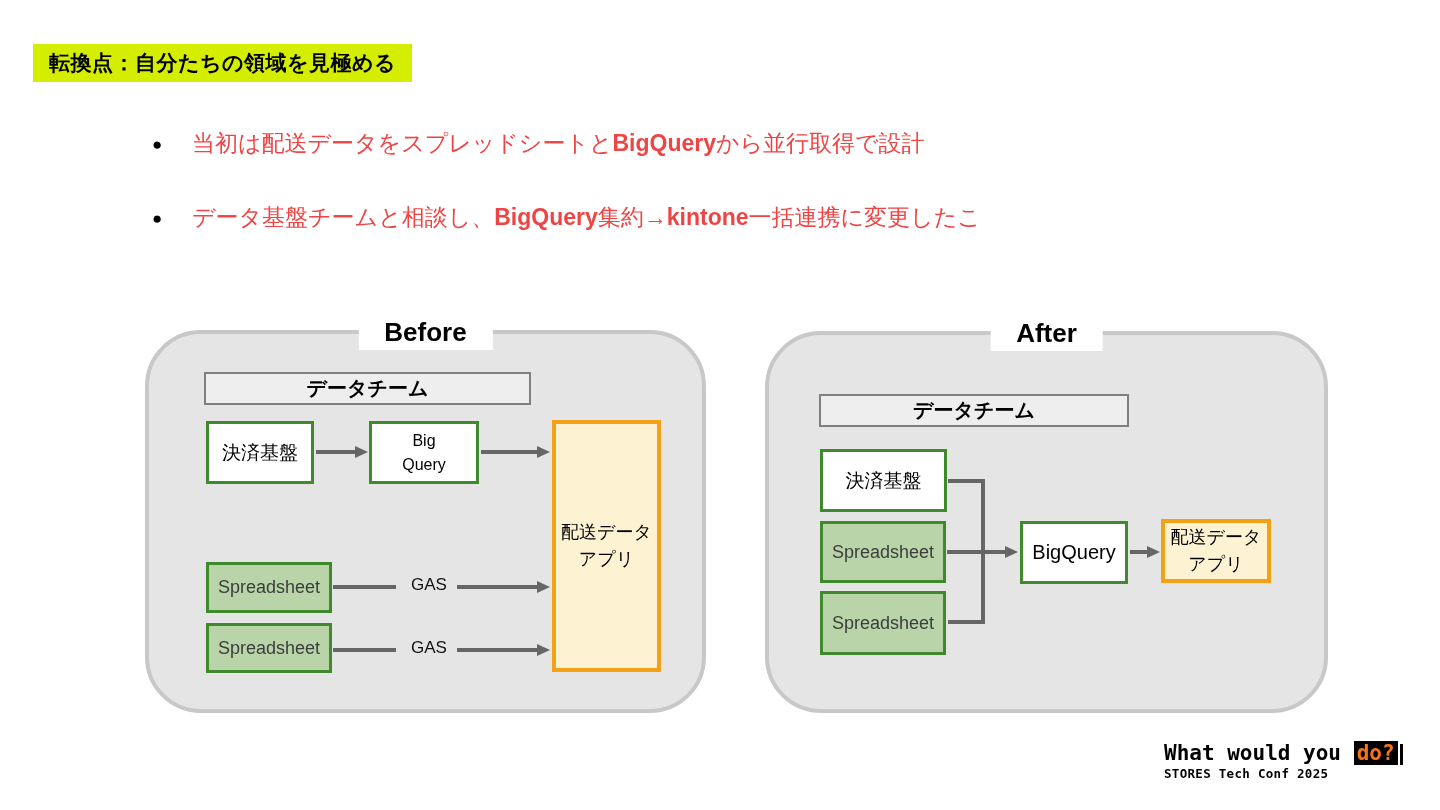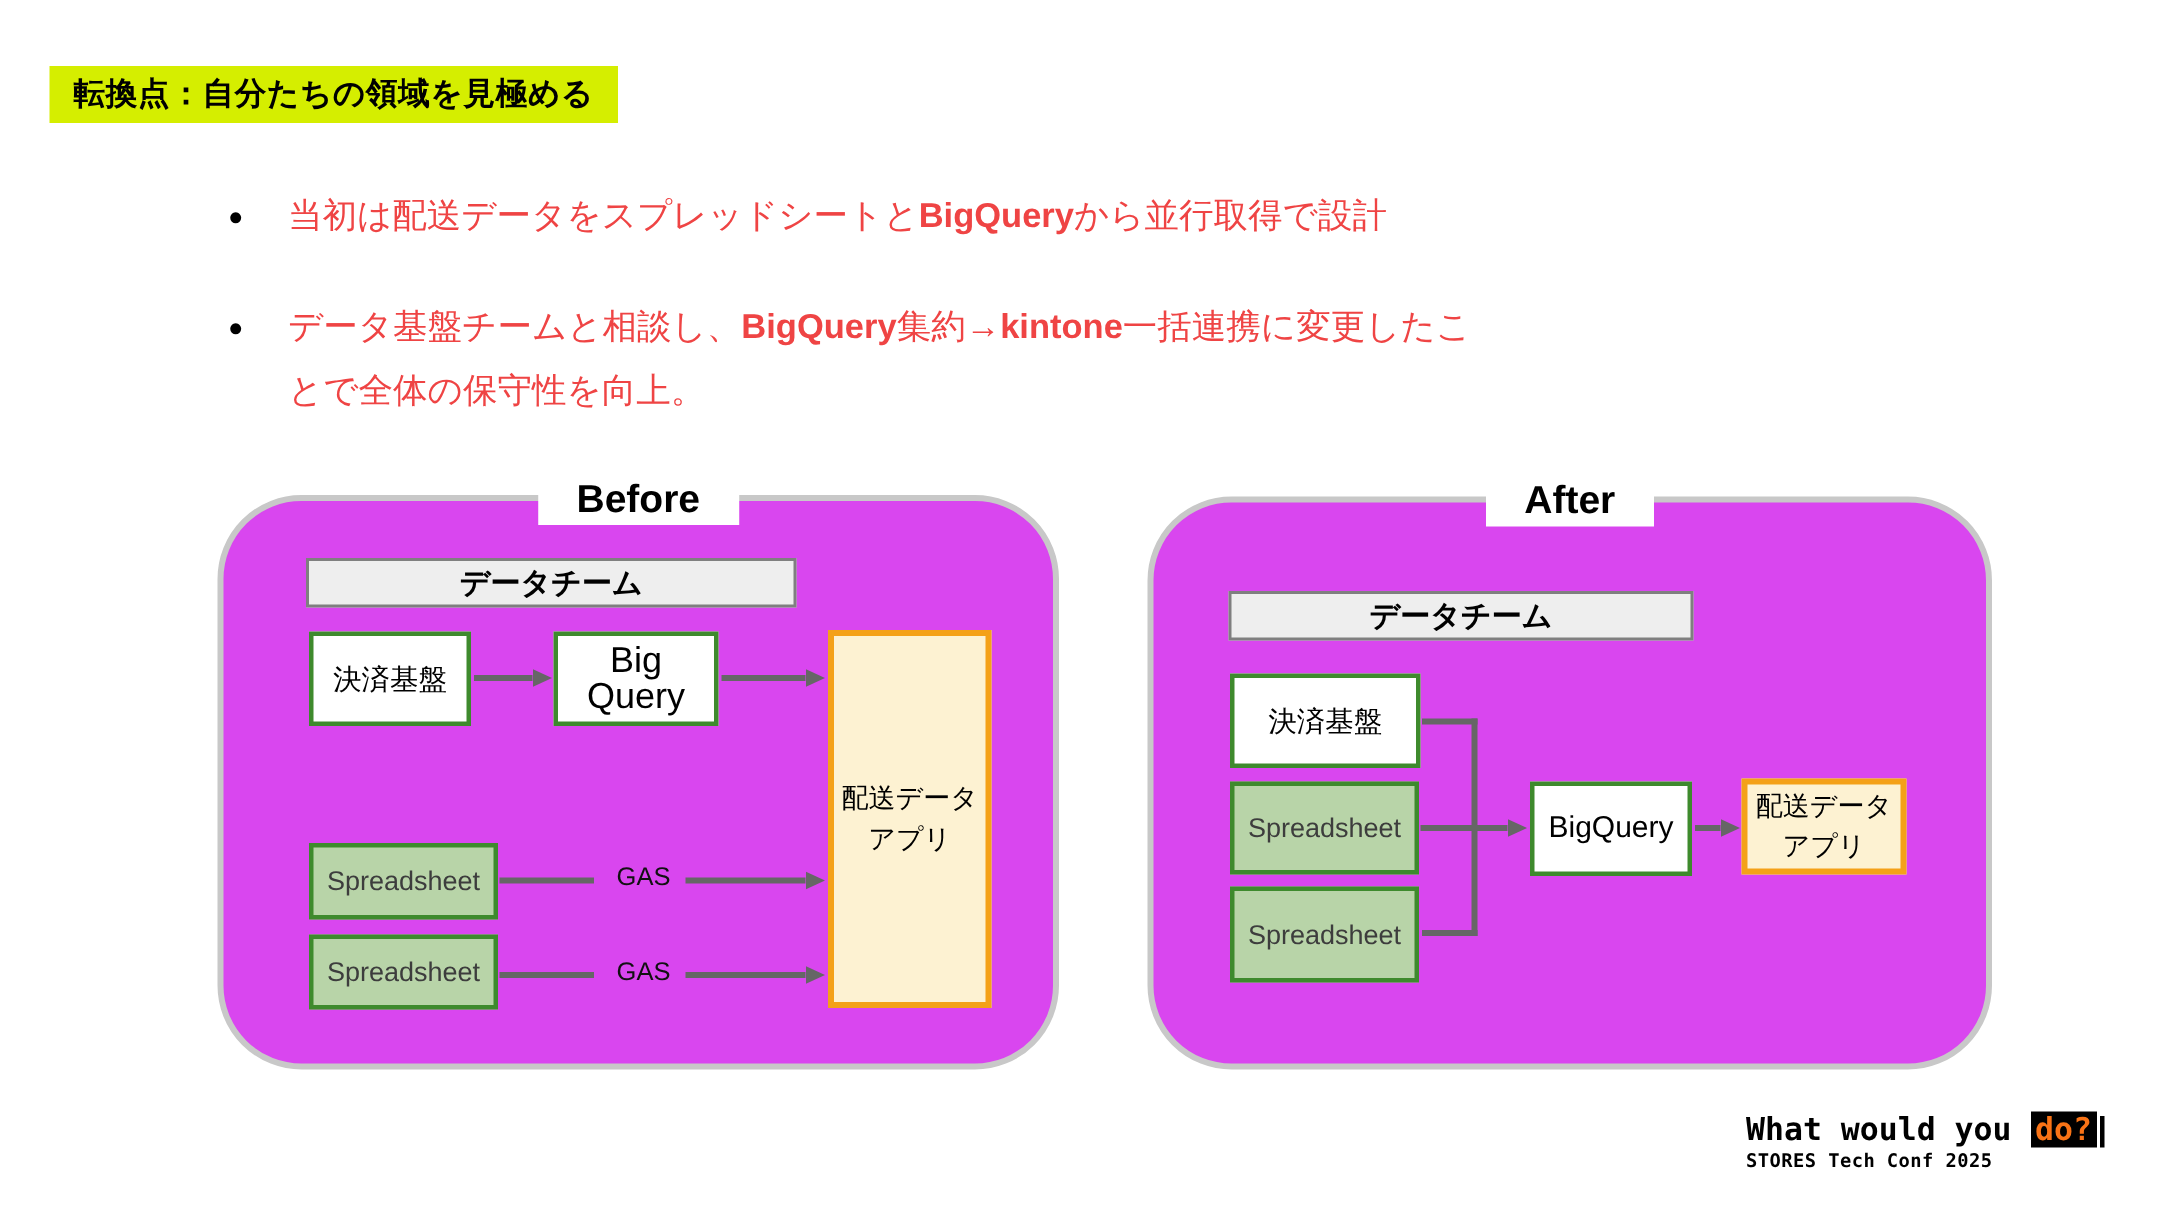--- a/index.html
+++ b/index.html
@@ -21,21 +21,21 @@
     position:relative;padding-left:42px;
     font-size:23px;line-height:43px;color:#ef4444;
     margin-bottom:31px;font-weight:500;
   }
   .bullet-item::before{
     content:"●";position:absolute;left:2px;top:1px;font-size:17px;color:#000;
   }
   .bullet-item b{font-weight:700;}
   
   .panel{
-    position:absolute;border:4px solid #c8c8c8;border-radius:56px;background:#d946ef;
+    position:absolute;border:4px solid #c8c8c8;border-radius:56px;background:#e5e5e5;
   }
   .panel-before{left:145px;top:330px;width:553px;height:375px;}
   .panel-after{left:765px;top:331px;width:555px;height:374px;}
   .panel-title{
     position:absolute;top:-20px;left:50%;transform:translateX(-50%);
     background:#ffffff;padding:0 26px;
     font-size:26px;font-weight:700;line-height:36px;white-space:nowrap;
   }
   .node{
     position:absolute;box-sizing:border-box;
@@ -45,21 +45,21 @@
   .team-bar{
     border:2px solid #7f7f7f;background:#eeeeee;
     font-size:20px;font-weight:700;
   }
   .green-node{border:3px solid #3e8a2d;background:#ffffff;font-size:19px;}
   .green-fill{border:3px solid #3e8a2d;background:#b8d4a8;font-size:18px;color:#3d3d3d;}
   .orange-node{
     border:4px solid #f4a118;background:#fdf2d2;font-size:18px;line-height:27px;
   }
   .orange-node .ln{display:block;text-align:center;}
-  .bq-lines{line-height:24px;font-size:24px;}
+  .bq-lines{line-height:24px;font-size:16px;}
   .bq-lines .ln{display:block;}
   .gas-label{
     position:absolute;width:60px;text-align:center;font-size:17px;color:#111;
   }
   .flow-svg{position:absolute;left:0;top:0;pointer-events:none;}
   
   .footer-logo{
     position:absolute;left:1164px;top:741px;
     font-family:"DejaVu Sans Mono","Liberation Mono",monospace;
   }
@@ -75,21 +75,20 @@
 <body>
 
 <div class="slide-title">転換点：自分たちの領域を見極める</div>
 
 <div class="bullets">
   <div class="bullet-item">
     <span>当初は配送データをスプレッドシートと</span><b>BigQuery</b><span>から並行取得で設計</span>
   </div>
   <div class="bullet-item">
     <span>データ基盤チームと相談し、</span><b>BigQuery</b><span>集約→</span><b>kintone</b><span>一括連携に変更したこ</span><br>
-    <span>とで全体の保守性を向上。</span>
   </div>
 </div>
 
 <div class="panel panel-before">
   <div class="panel-title">Before</div>
 
   <div class="node team-bar" style="left:55px;top:38px;width:327px;height:33px;">データチーム</div>
 
   <div class="node green-node" style="left:57px;top:87px;width:108px;height:63px;">決済基盤</div>
 

